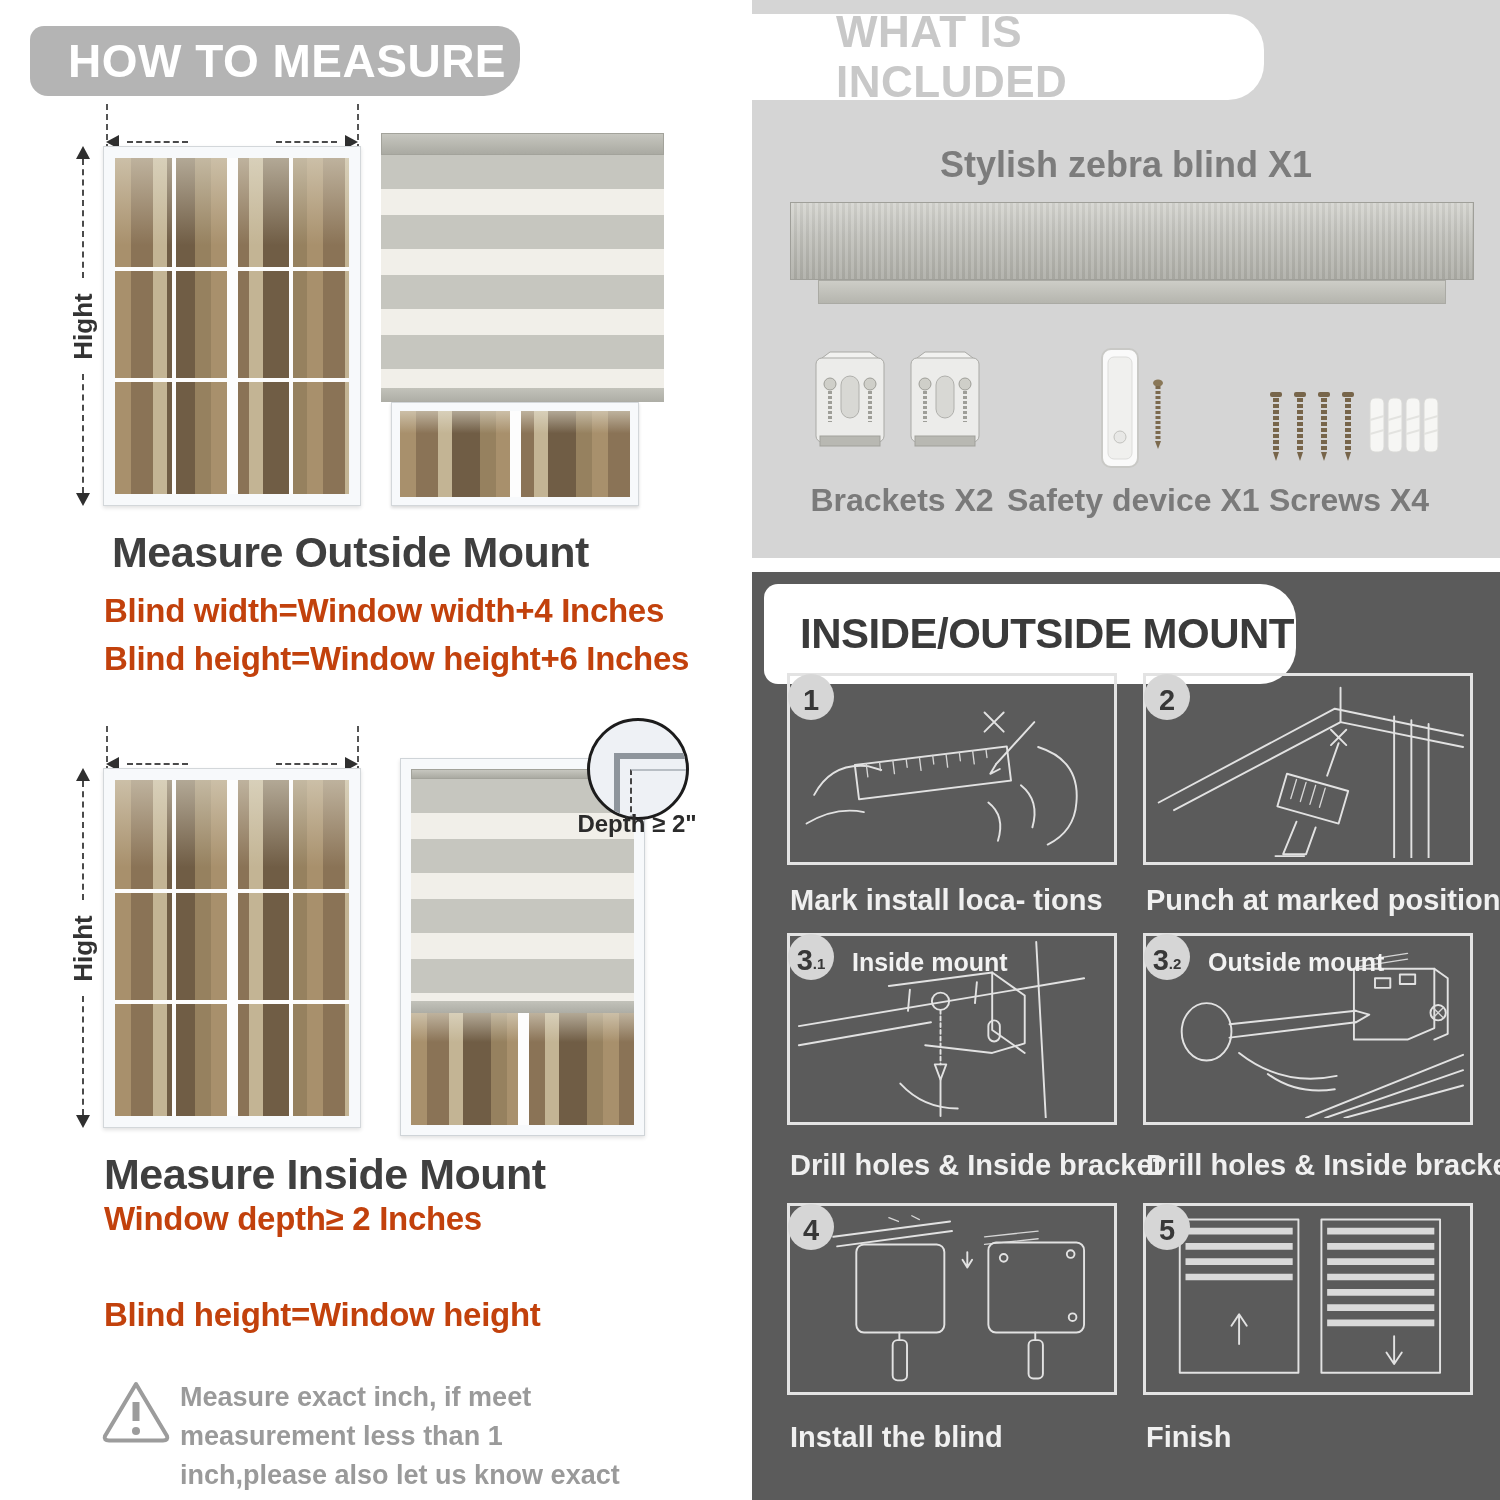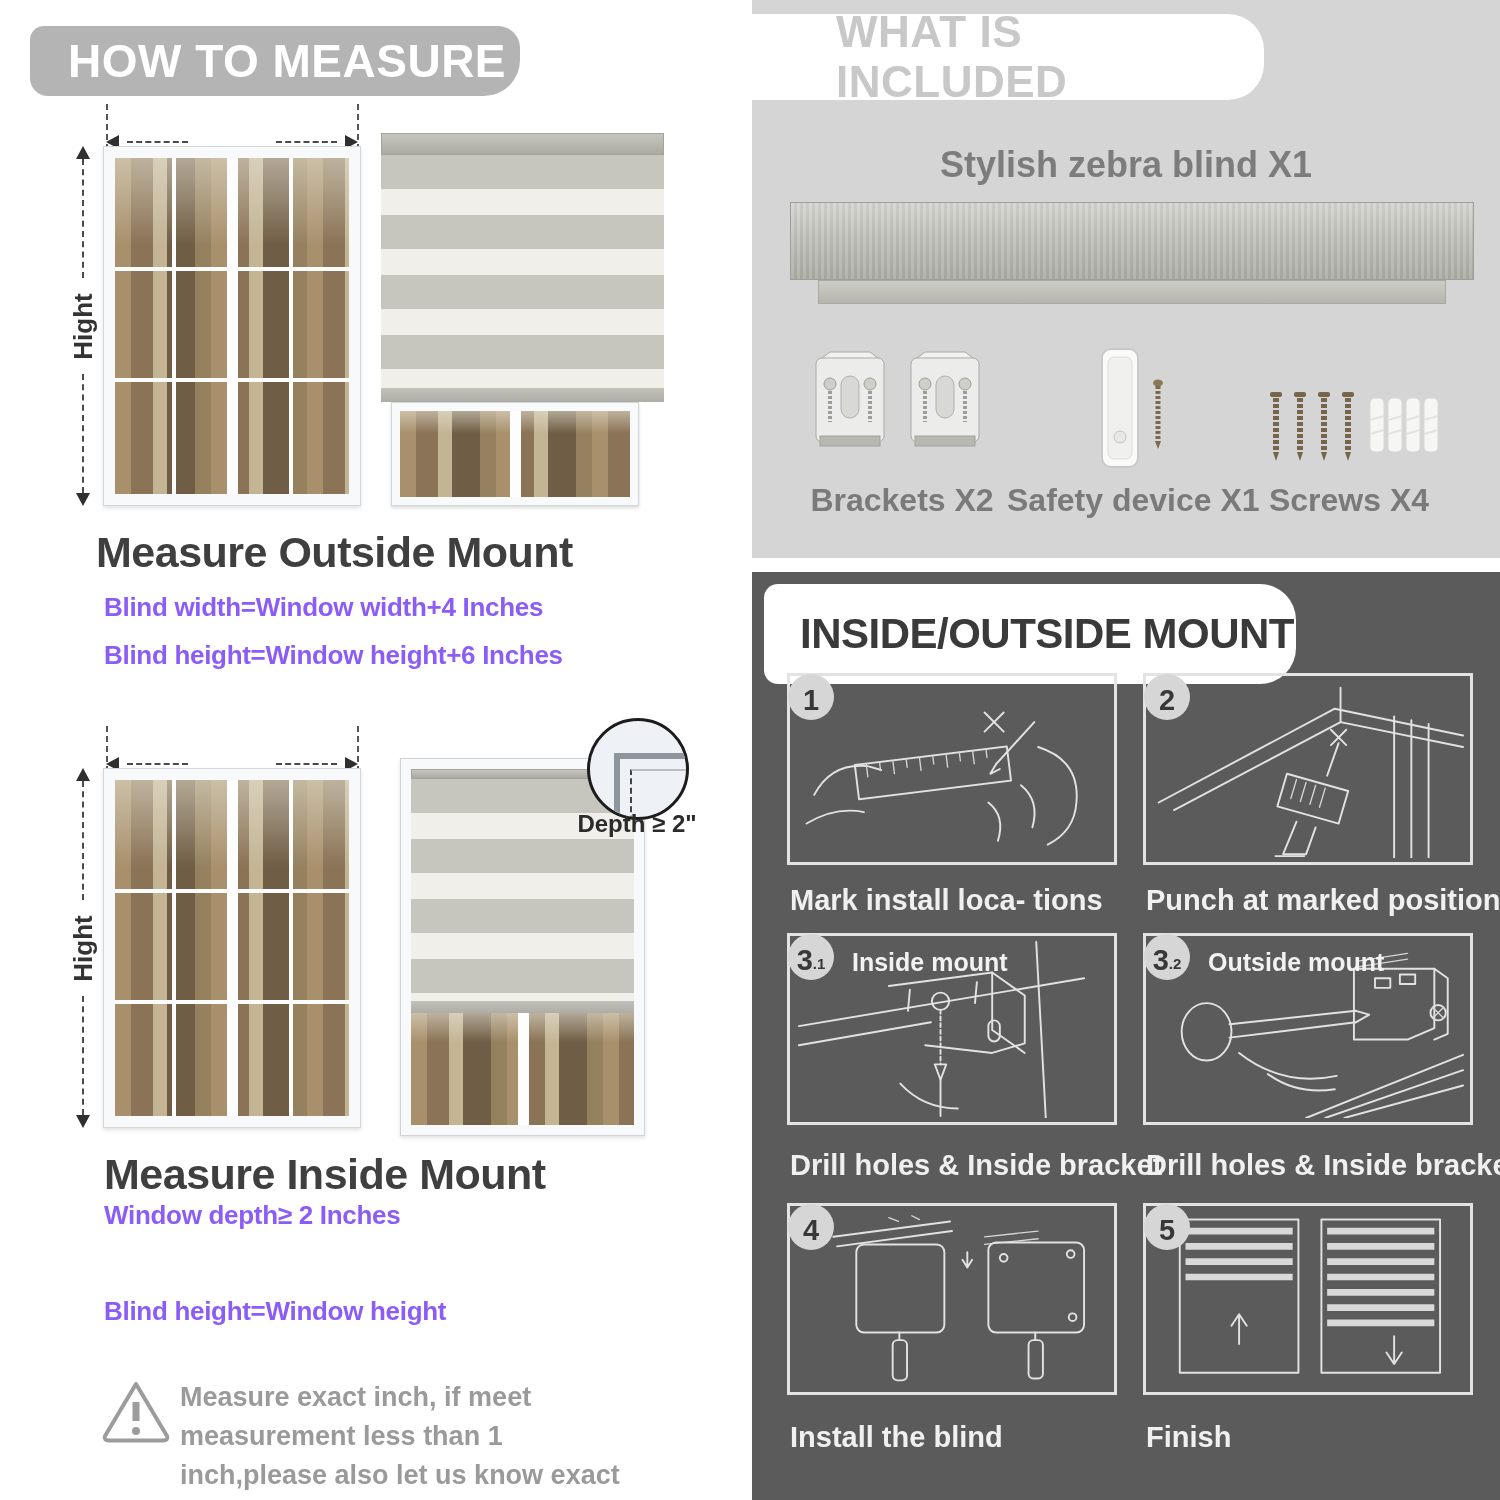--- a/index.html
+++ b/index.html
@@ -6,21 +6,21 @@
   .canvas{position:relative;width:1500px;height:1500px;background:#ffffff;overflow:hidden;
           font-family:"Liberation Sans","DejaVu Sans",sans-serif;}
   .abs{position:absolute;}
 
   
   .header-pill{left:30px;top:26px;width:490px;height:70px;background:#b4b4b4;
     border-radius:14px 22px 36px 18px;display:flex;align-items:center;padding-left:38px;box-sizing:border-box;}
   .header-pill span{color:#ffffff;font-weight:bold;font-size:46px;letter-spacing:.5px;}
 
   h2.sec{position:absolute;margin:0;font-size:43px;font-weight:bold;color:#3f3f3f;letter-spacing:-.5px;}
-  .bodyline{position:absolute;font-size:26px;font-weight:bold;color:#8b5cf6;letter-spacing:-.3px;white-space:nowrap;text-align:right;}
+  .bodyline{position:absolute;font-size:33px;font-weight:bold;color:#c2410c;letter-spacing:-.3px;white-space:nowrap;text-align:right;}
 
   
   .harrow{display:flex;align-items:center;gap:8px;color:#333;}
   .harrow .dash{flex:1;height:0;border-top:2px dashed #4a4a4a;}
   .harrow .lbl{font-size:26px;font-weight:bold;color:#333;margin-top:40px;}
   .ah{width:0;height:0;border-top:7px solid transparent;border-bottom:7px solid transparent;}
   .ah.left{border-right:13px solid #2f2f2f;}
   .ah.right{border-left:13px solid #2f2f2f;}
   .vtick{border-left:2px dashed #555;width:0;}
   .varrow{display:flex;flex-direction:column;align-items:center;}
@@ -132,21 +132,21 @@
     <div class="railtop"></div>
     <div class="stripes" style="height:233px;"></div>
     <div class="railbot"></div>
   </div>
   <div class="abs winfrag" style="left:391px;top:402px;width:248px;height:104px;">
     <div class="glass">
       <div class="muntin-v center" style="left:calc(50% - 5px);"></div>
     </div>
   </div>
 
-  <h2 class="sec" style="left:96px;top:528px;">Measure Outside Mount</h2>
+  <h2 class="sec" style="left:112px;top:528px;">Measure Outside Mount</h2>
   <div class="bodyline" style="left:104px;top:592px;">Blind width=Window width+4 Inches</div>
   <div class="bodyline" style="left:104px;top:640px;">Blind height=Window height+6 Inches</div>
 
   <div class="abs harrow" style="left:106px;top:728px;width:252px;">
     <div class="ah left"></div>
     <div class="dash"></div>
     <span class="lbl">Width</span>
     <div class="dash"></div>
     <div class="ah right"></div>
   </div>

